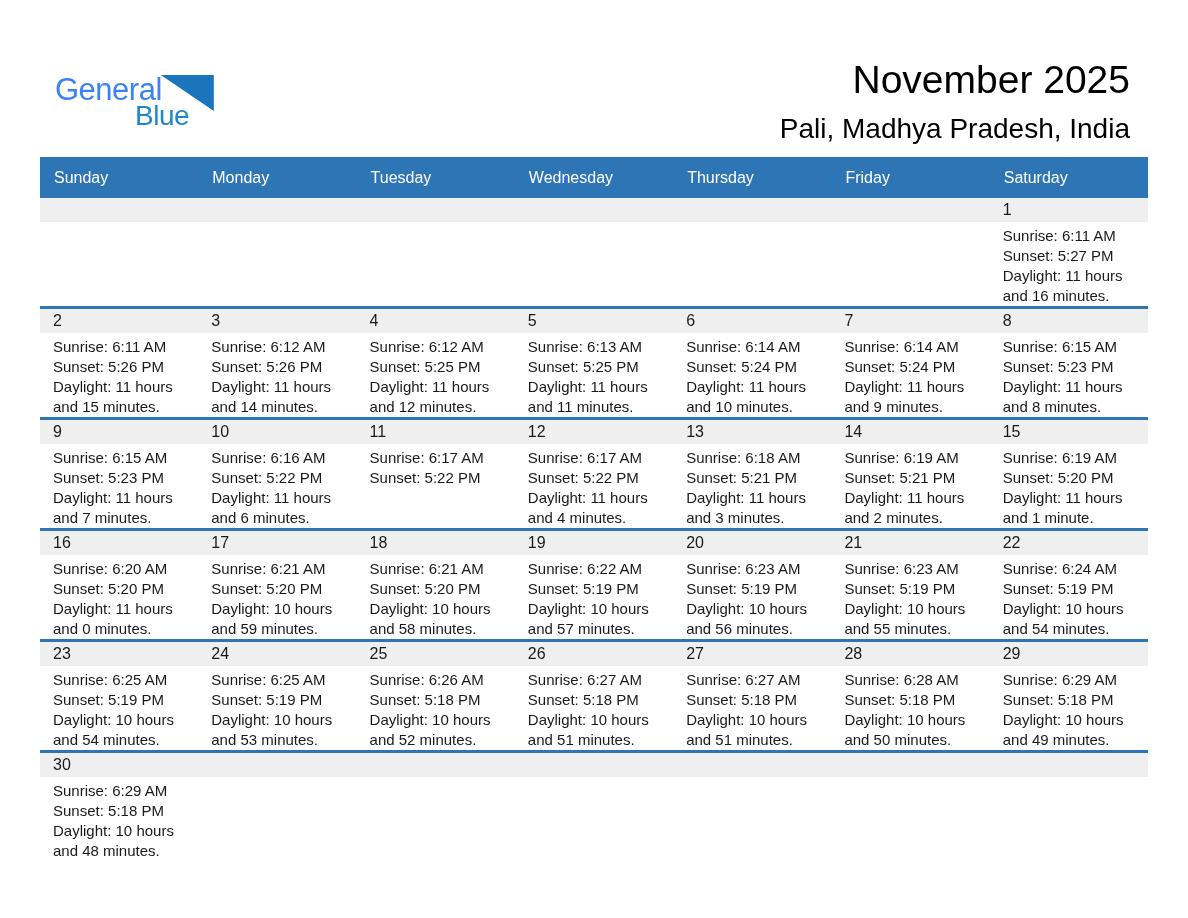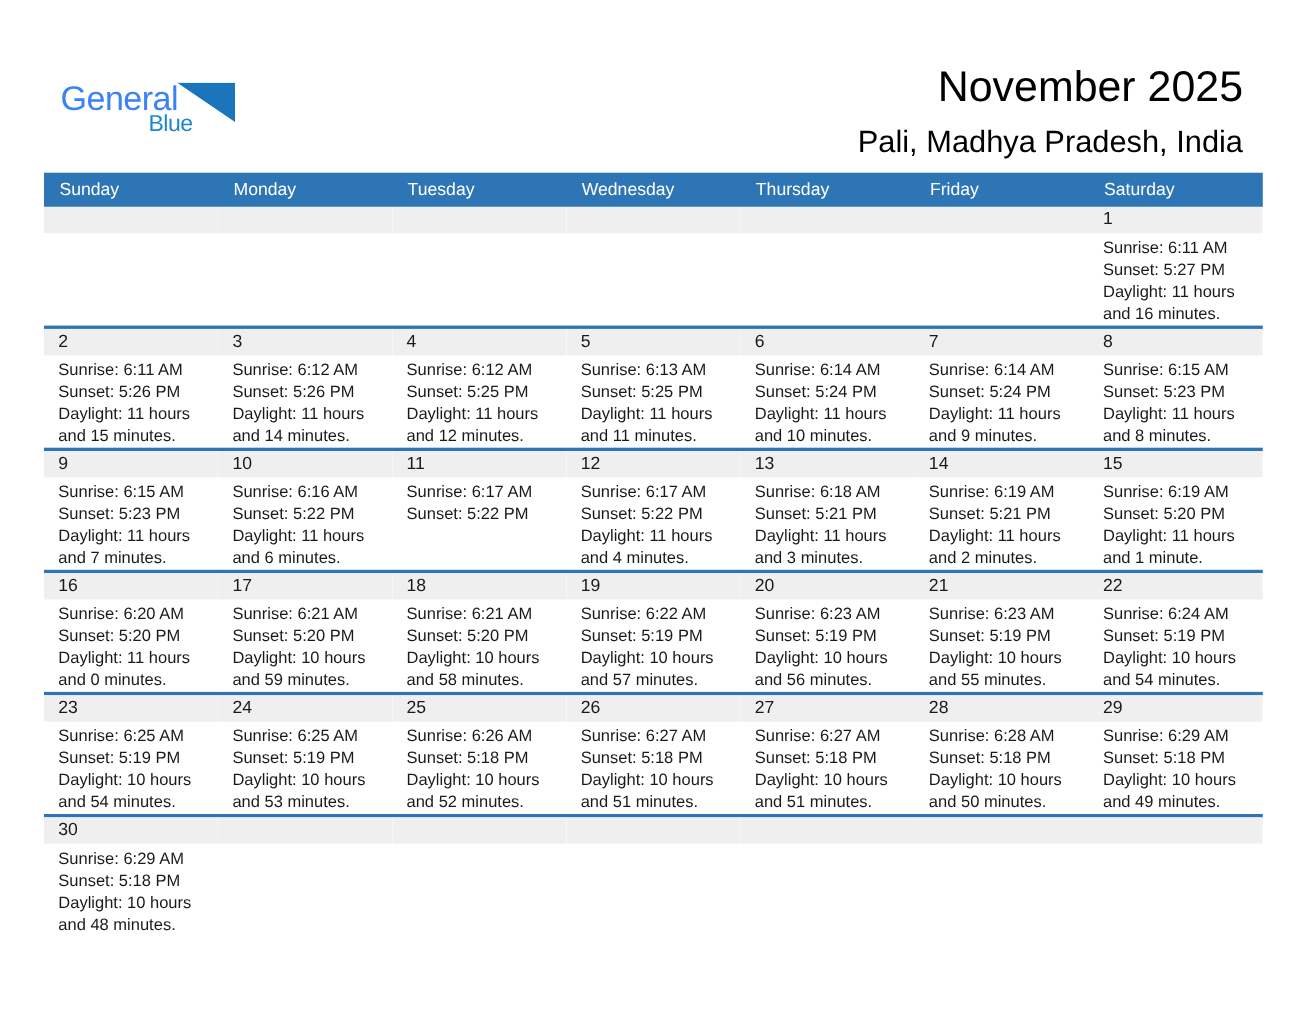--- a/index.html
+++ b/index.html
@@ -20,28 +20,28 @@
   }
   .top{position:relative;height:157px;}
   .logo{position:absolute;left:55px;top:74px;width:200px;}
   .logo-row{display:flex;align-items:flex-start;}
   .logo-general{font-size:31px;color:#3b82f6;letter-spacing:-0.5px;line-height:1;}
   .logo-triangle{
     width:53px;height:36px;margin-left:-1px;margin-top:1px;
     background:var(--logo-triangle);
     clip-path:polygon(0 0,100% 0,100% 100%);
   }
-  .logo-blue{font-size:21px;color:var(--logo-blue);letter-spacing:-0.5px;line-height:1;margin:-9px 0 0 80px;}
+  .logo-blue{font-size:28px;color:var(--logo-blue);letter-spacing:-0.5px;line-height:1;margin:-9px 0 0 80px;}
   .titles{position:absolute;right:58px;top:60px;text-align:right;}
   .title{font-size:39px;font-weight:400;color:#000;line-height:1;margin:0;}
   .subtitle{font-size:28px;font-weight:400;color:#000;margin-top:16px;line-height:1;}
   .calendar{margin:0 40px;width:1108px;}
   .weekday-header{
     display:grid;grid-template-columns:repeat(7,1fr);
-    background:var(--blue);height:31px;align-items:center;
+    background:var(--blue);height:41px;align-items:center;
   }
   .weekday-header .wd{color:#fff;font-size:16px;padding-left:14px;font-weight:400;}
   .week-row{display:grid;grid-template-columns:repeat(7,1fr);min-height:106px;}
   .week-row.bordered{border-bottom:3px solid var(--blue);}
   .cell{overflow:hidden;}
   .strip{
     height:24px;background:var(--strip-gray);
     font-size:16px;padding-left:13px;display:flex;align-items:center;color:var(--ink);
   }
   .content{padding:4px 8px 0 13px;font-size:15px;line-height:20px;color:var(--ink);}

